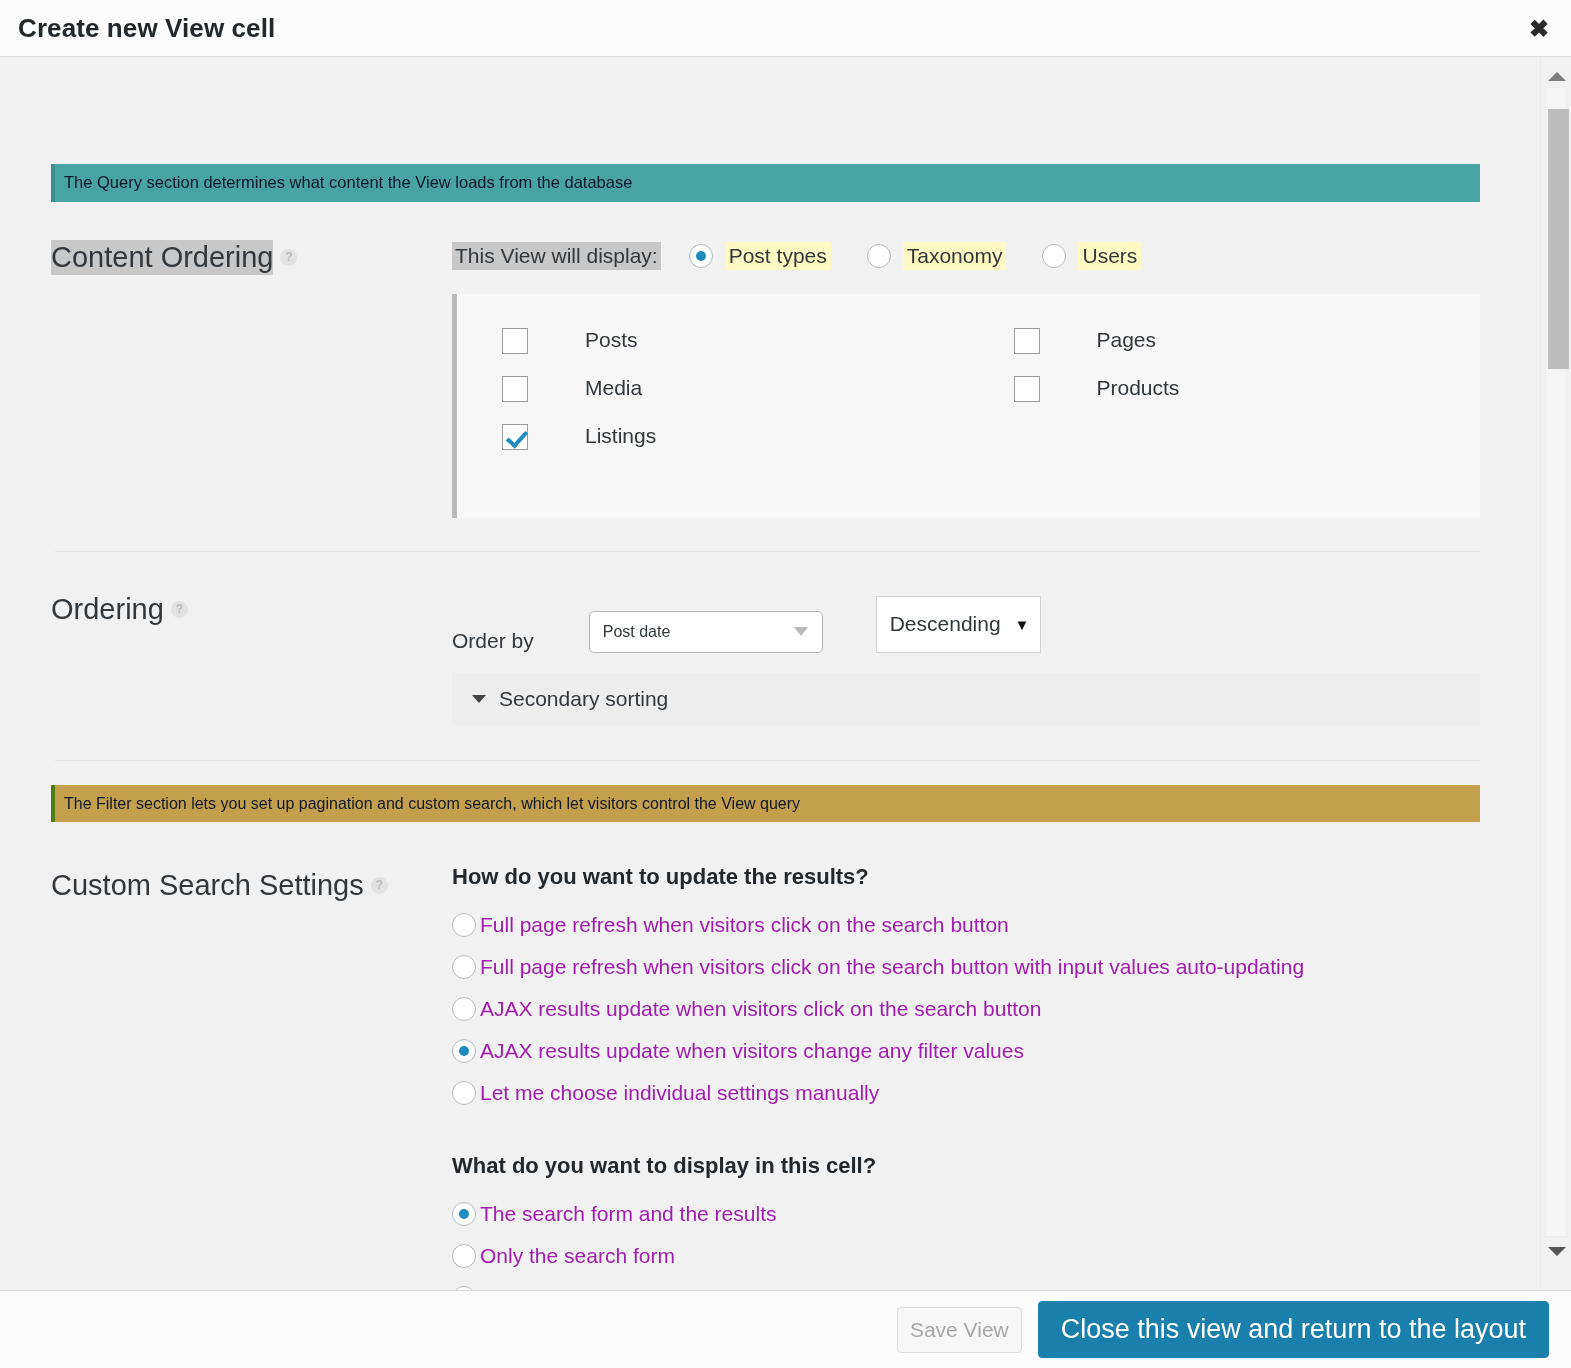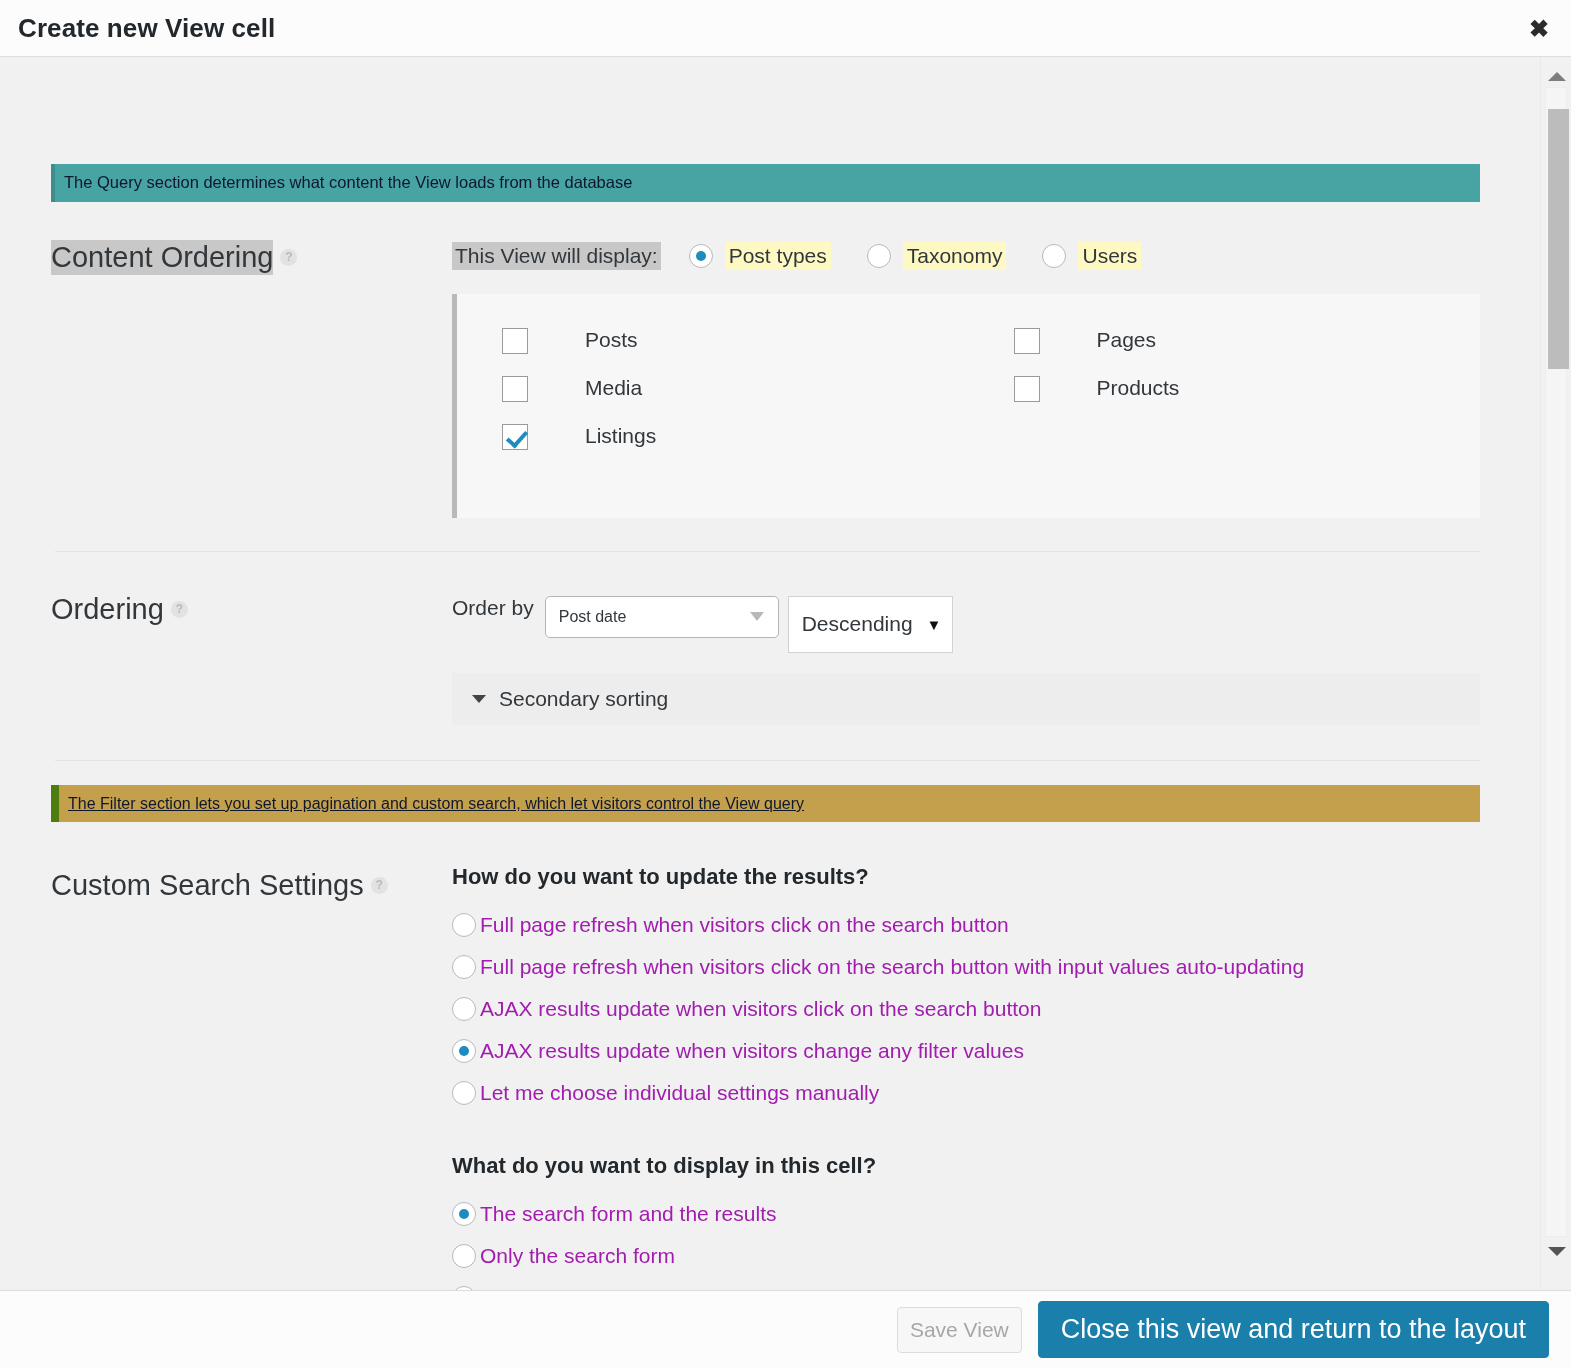--- a/index.html
+++ b/index.html
@@ -156,23 +156,22 @@
     color: #0f172a;
     font-size: 16.5px;
     line-height: 1.45;
   }
   .banner.query {
     background: #48a3a3;
     border-left: 4px solid #3d8f8f;
   }
   .banner.filter {
     background: #c5a04c;
-    border-left: 8px solid #4d7c0f;
+    border-left: 4px solid #4d7c0f;
     font-size: 16px;
-    text-decoration: underline;
   }
 
   
   .radio-dot {
     position: relative;
     display: inline-block;
     width: 24px; height: 24px;
     border-radius: 50%;
     border: 1px solid #b4b9be;
     background: #fff;
@@ -261,22 +260,23 @@
   
   .divider {
     height: 1px;
     background: #e3e3e3;
     margin: 0 60px 0 55px;
   }
 
   
   #order-row {
     display: flex;
-    align-items: flex-start;
+    align-items: flex-end;
     padding-top: 8px;
+    gap: 44px;
   }
   #order-row .order-by-label {
     font-size: 21px;
     margin-right: 11px;
   }
   .select-rounded {
     width: 234px; height: 42px;
     background: #fff;
     border: 1px solid #b4b4b4;
     border-radius: 5px;

